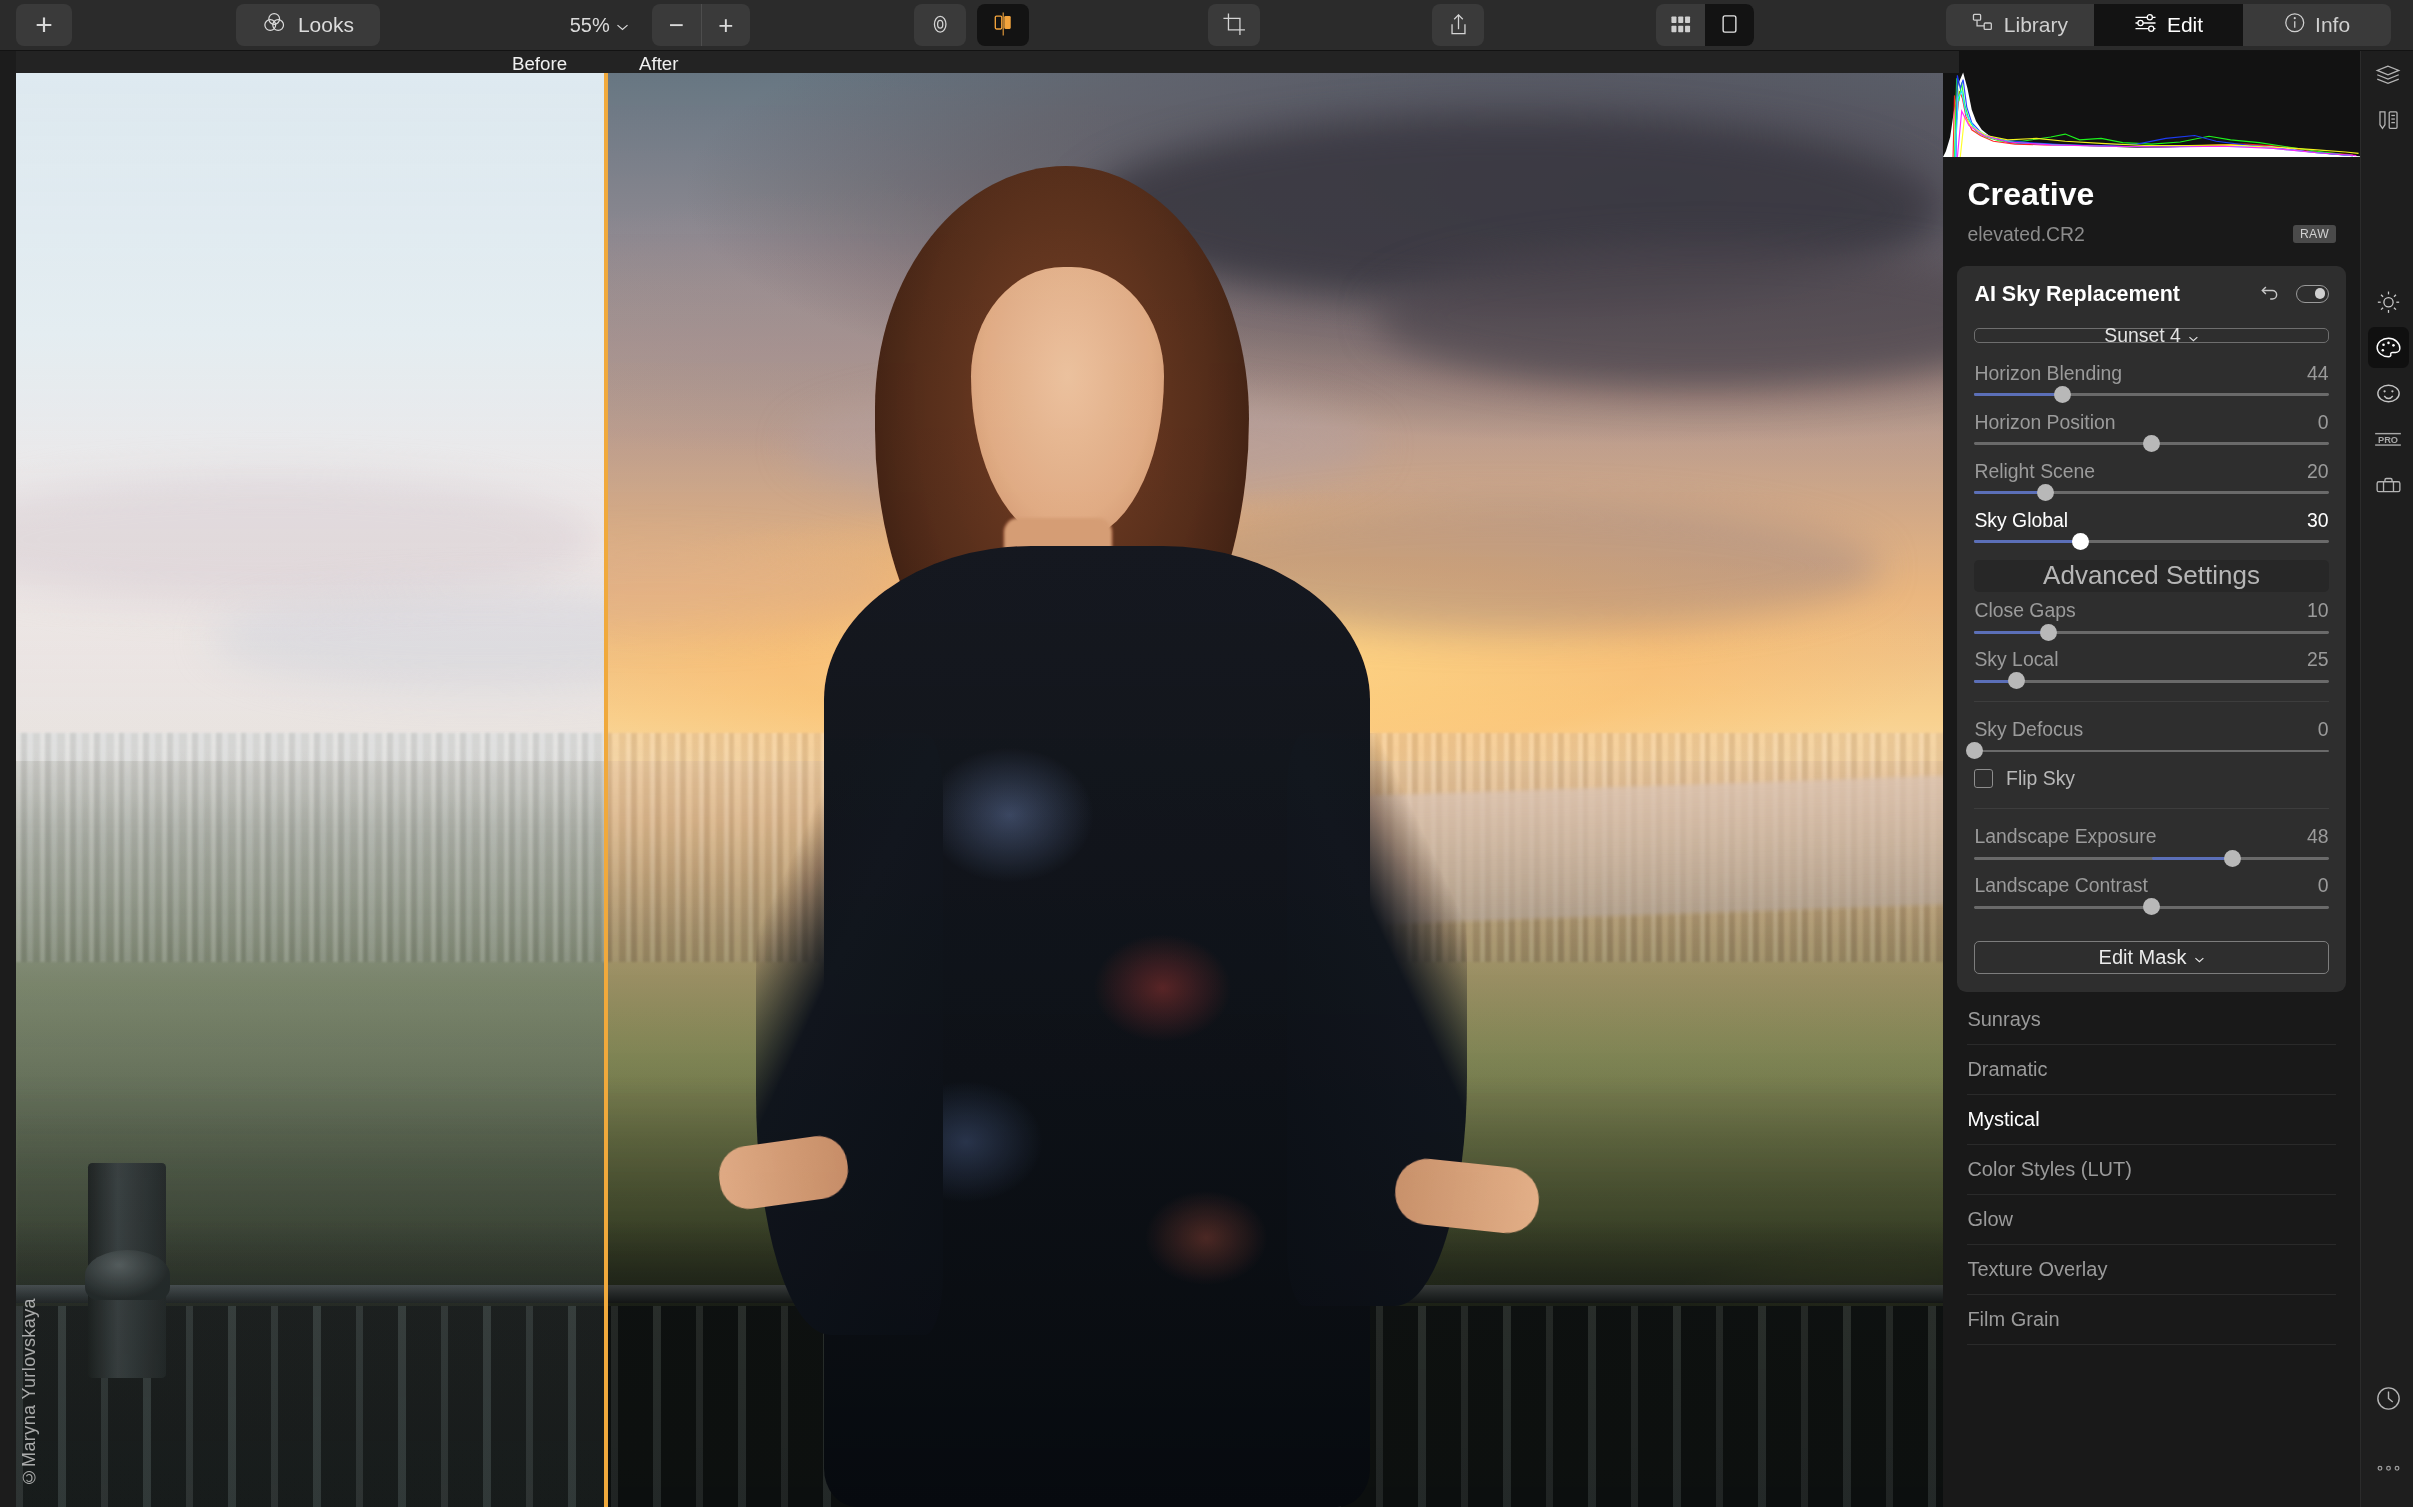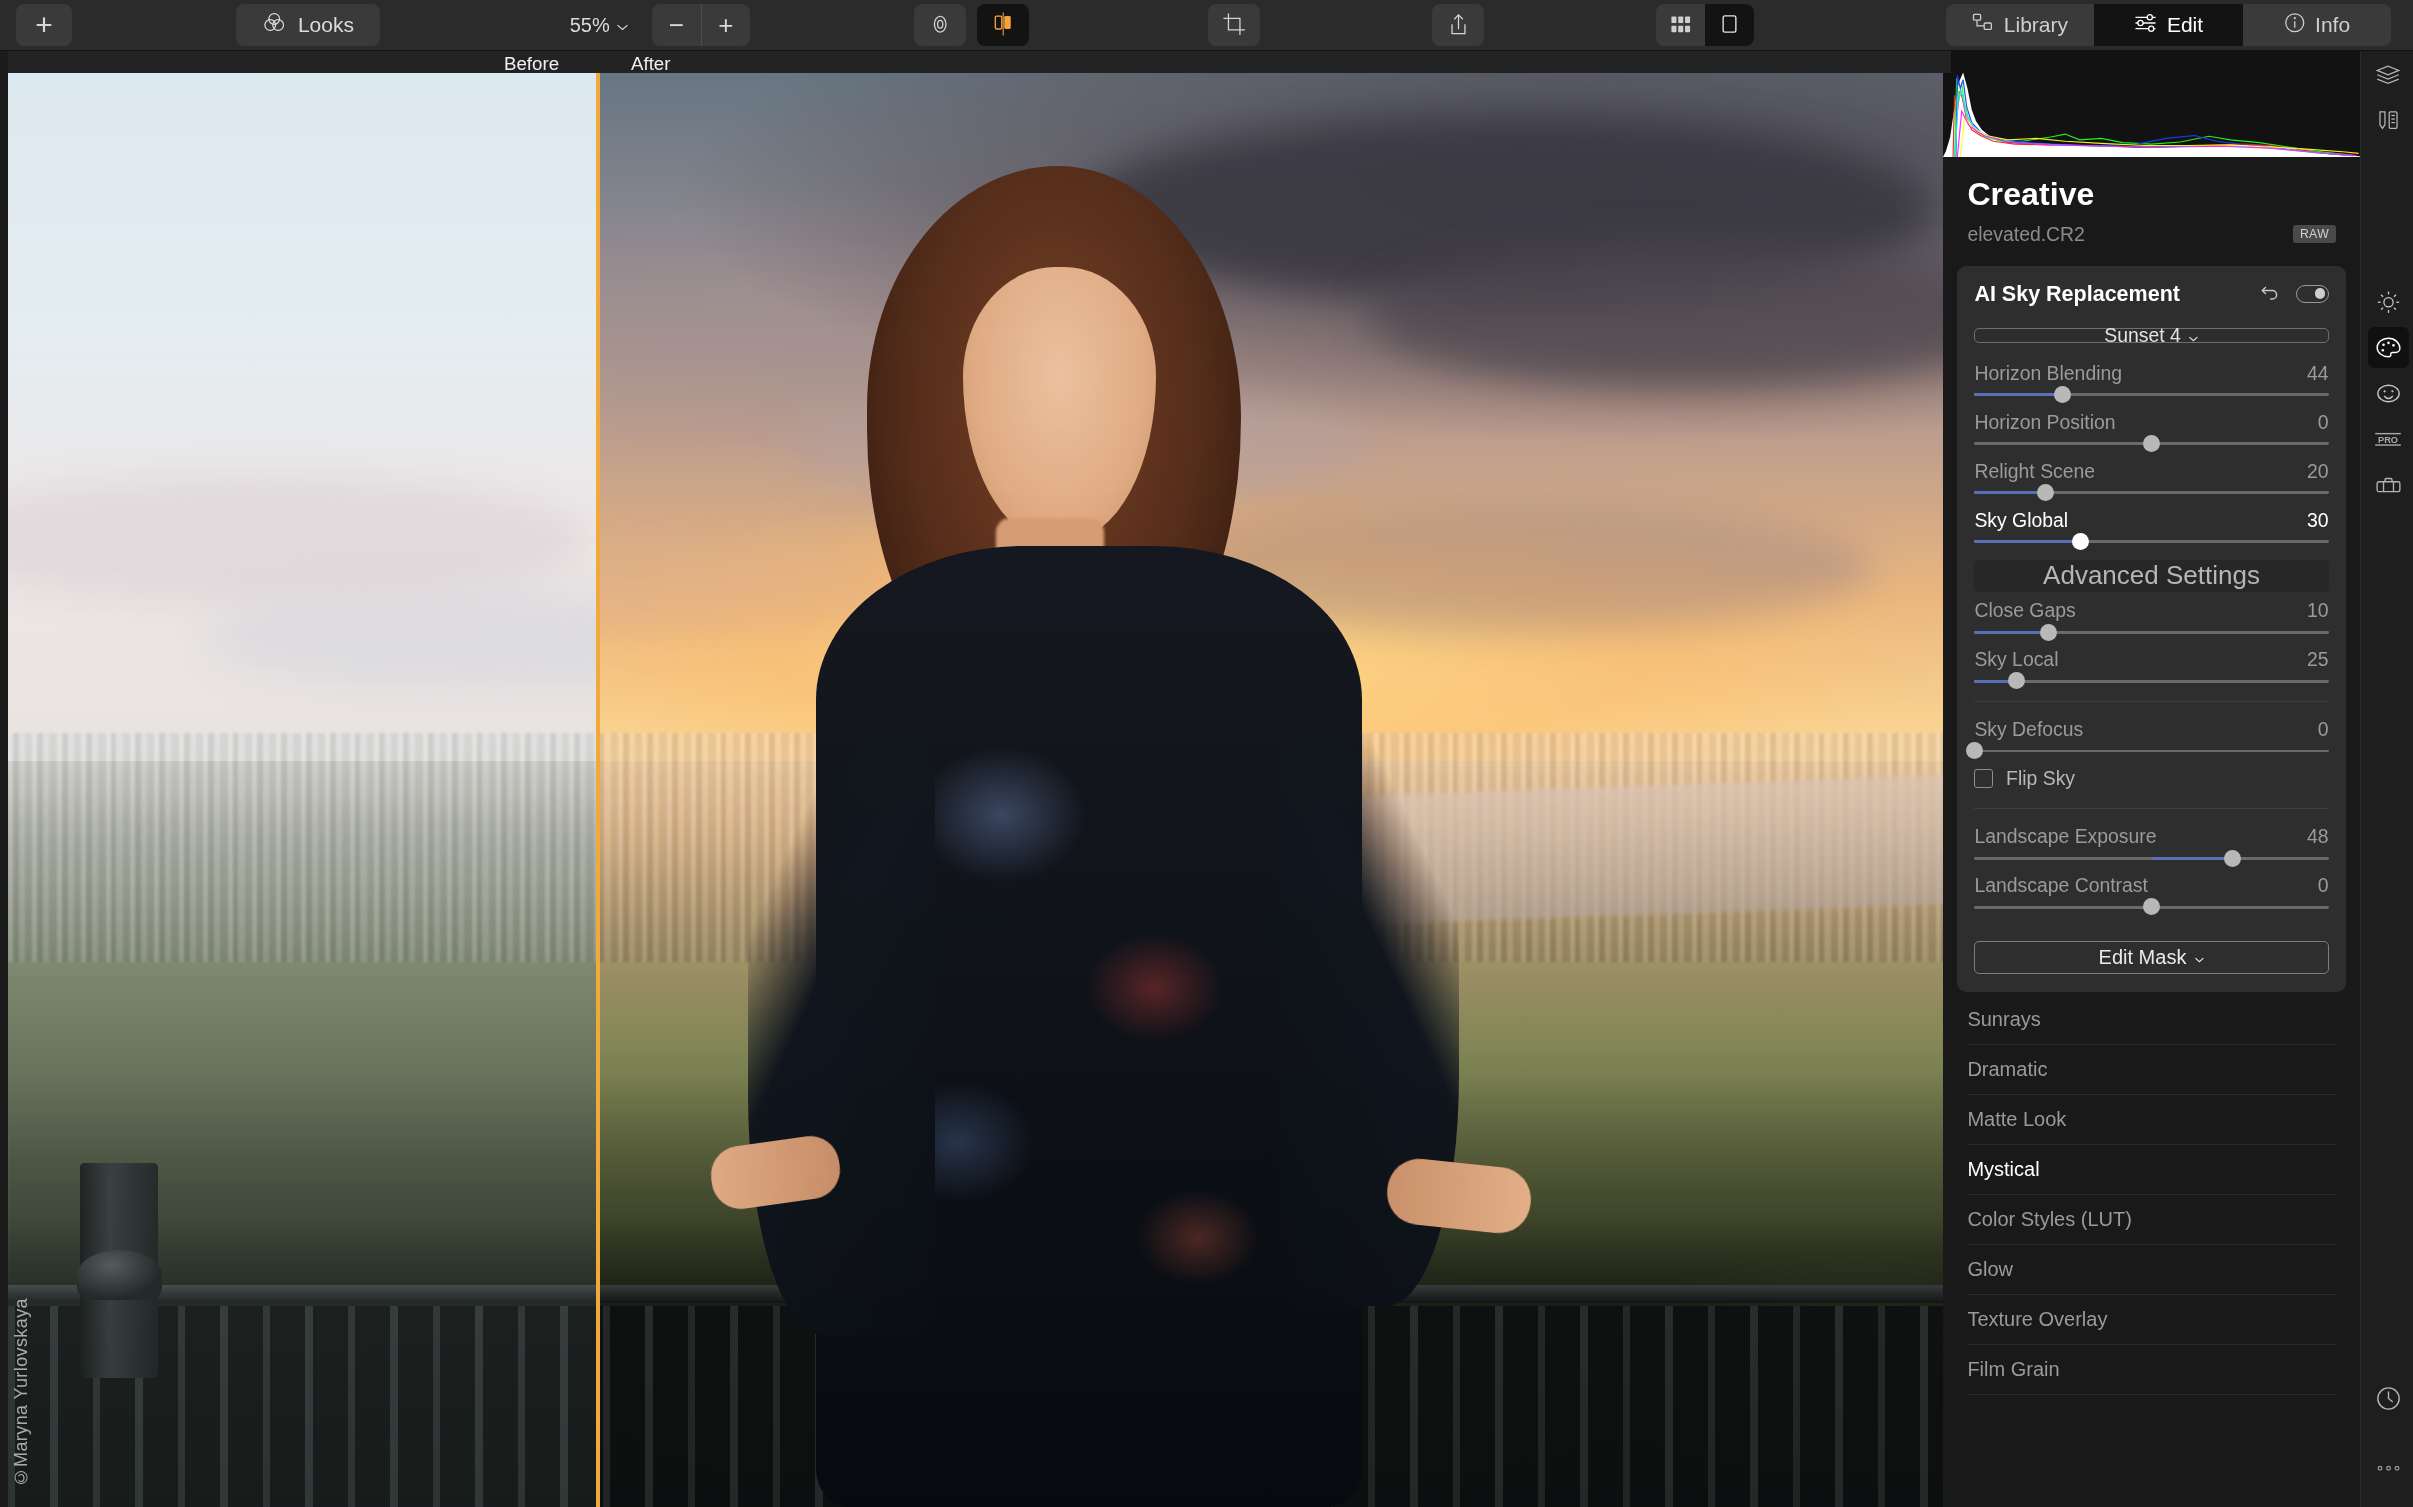--- a/index.html
+++ b/index.html
@@ -66,21 +66,21 @@
     border-radius: 8px; overflow: hidden; display: flex; background: #3a3a3a;
   }
   .tb-nav .nav-item {
     flex: 1; display: flex; align-items: center; justify-content: center;
     gap: 10px; font-size: 21px; color: #cfcfcf;
   }
   .tb-nav .nav-item.active { background: #131313; color: #ffffff; }
 
   
   .canvas {
-    position: absolute; top: 51px; left: 8px;
+    position: absolute; top: 51px; left: 16px;
     width: 1943px; height: 1457px; background: #4d7c0f; overflow: hidden;
   }
   .ba-bar {
     position: absolute; top: 0; left: 0; width: 100%; height: 22px;
     background: #232323; z-index: 40;
   }
   .ba-label { position: absolute; top: 2.2px; font-size: 18.7px; color: #f0f0f0; }
   .ba-before { left: 496px; }
   .ba-after  { left: 623px; }
 
@@ -706,21 +706,20 @@
           <svg width="10.8" height="7.2" viewBox="0 0 15 10" fill="none" stroke="#eaeaea" stroke-width="1.6">
               <path d="M2 3l5.5 5L13 3"></path>
             </svg>
         </span>
       </div>
     </div>
 
     <div class="tool-list">
       <div class="li">Sunrays</div>
       <div class="li">Dramatic</div>
-      <div class="li">Matte Look</div>
       <div class="li hot">Mystical</div>
       <div class="li">Color Styles (LUT)</div>
       <div class="li">Glow</div>
       <div class="li">Texture Overlay</div>
       <div class="li">Film Grain</div>
     </div>
   </div>
 
   <div class="rail-bar">
 

